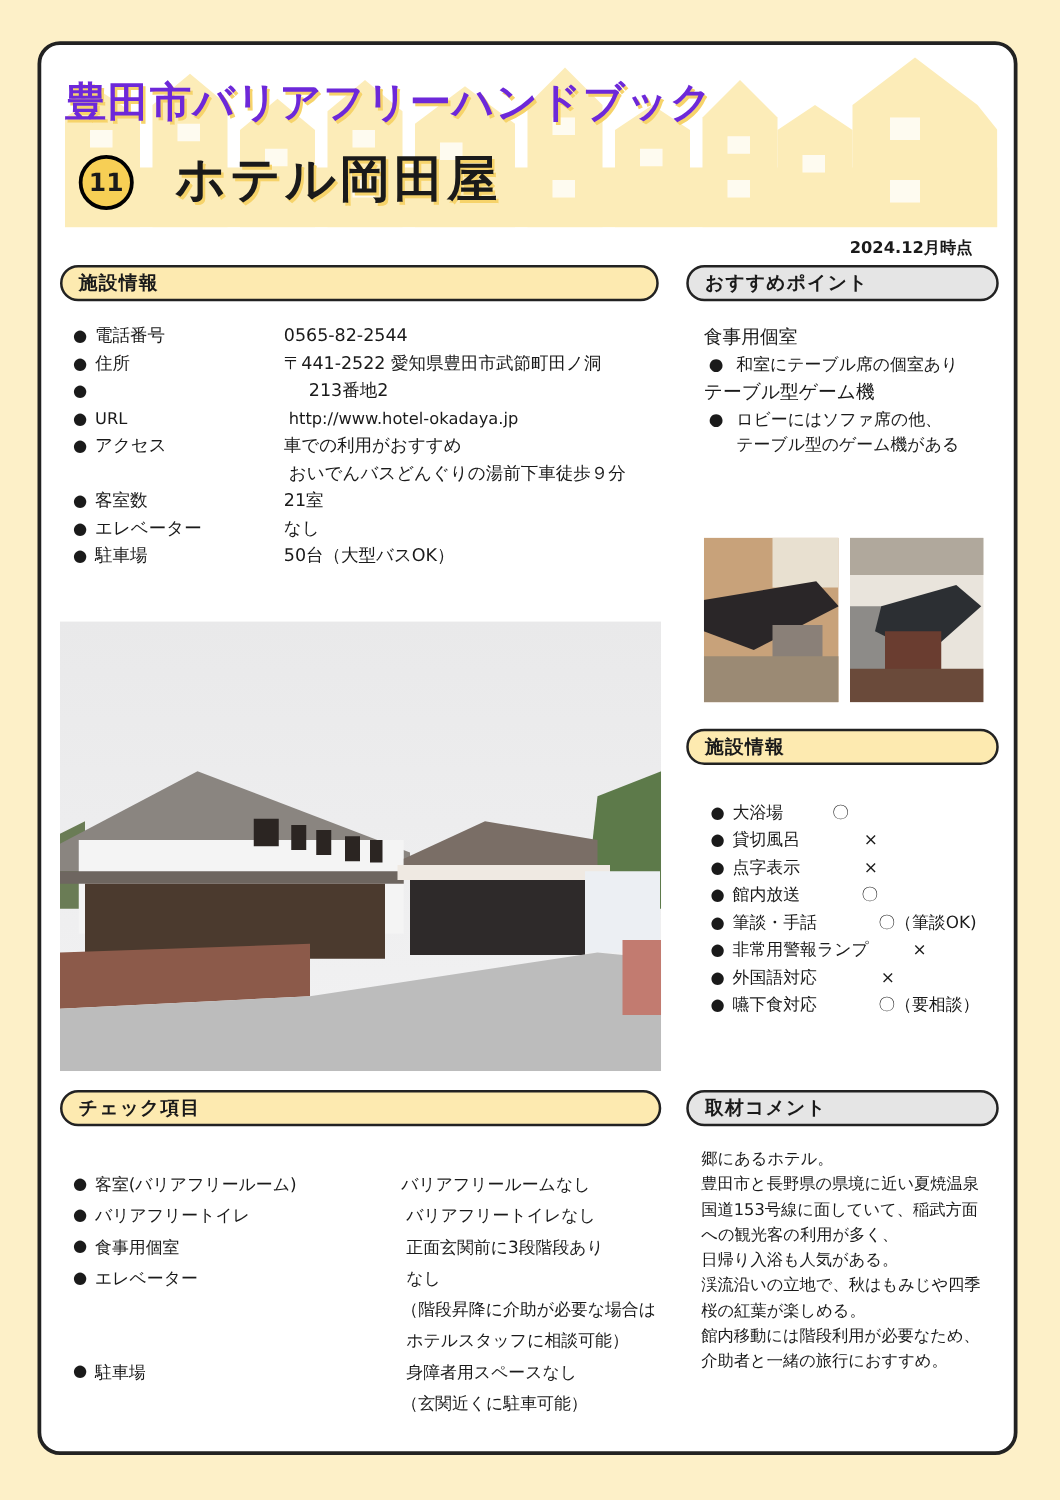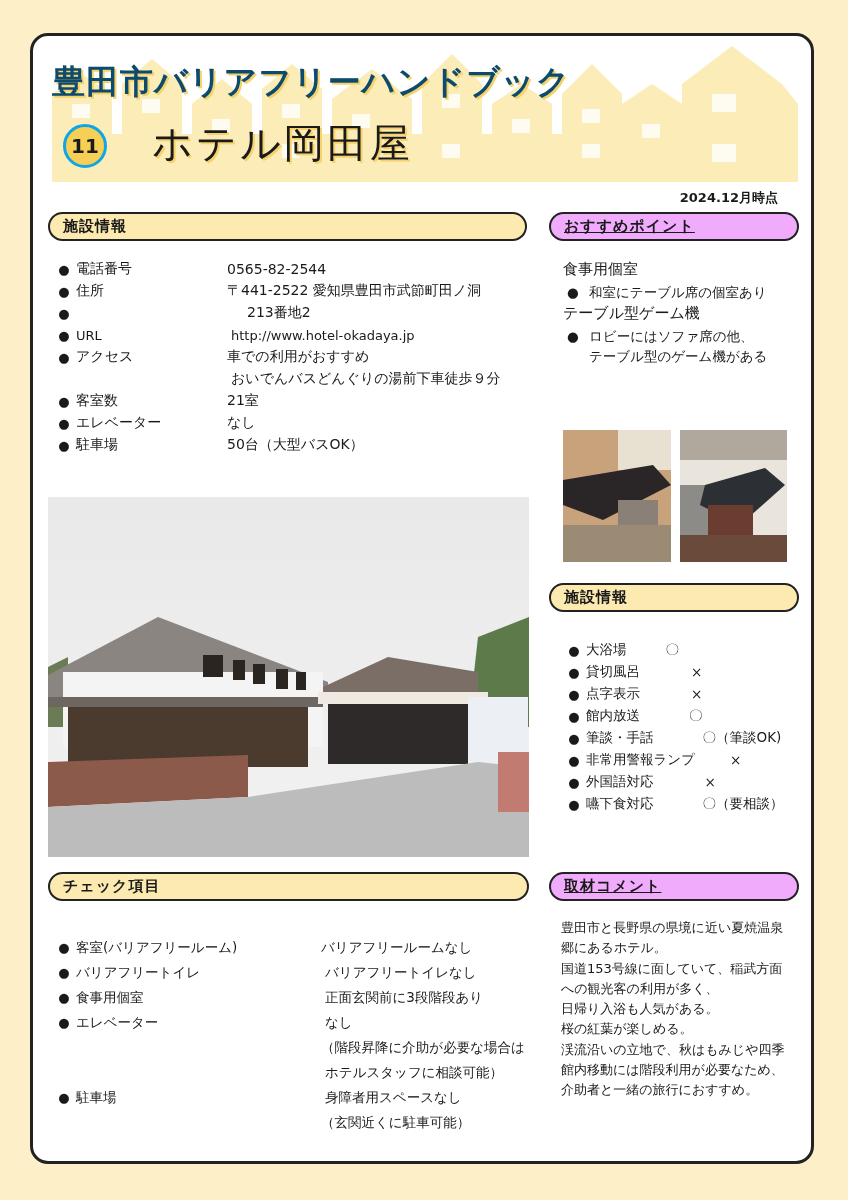--- a/index.html
+++ b/index.html
@@ -1,26 +1,26 @@
 <!DOCTYPE html>
 <html><head>
 <meta charset="utf-8">
 <style>
   html,body{margin:0;padding:0;}
   body{width:848px;height:1200px;background:#fdf0c8;font-family:"DejaVu Sans","Liberation Sans",sans-serif;color:#1a1a1a;position:relative;overflow:hidden;}
   .card{position:absolute;left:30px;top:33px;width:784px;height:1131px;background:#fff;border:3px solid #222;border-radius:18px;box-sizing:border-box;}
   .banner{position:absolute;left:52px;top:44px;width:746px;height:138px;overflow:hidden;}
   .banner svg{position:absolute;left:0;top:0;}
-  .title-main{position:absolute;left:52px;top:60px;font-size:33px;font-weight:bold;letter-spacing:1px;color:#0c4a6e;text-shadow:2px 2px 0 #f6d36a;}
-  .num-circle{position:absolute;left:63px;top:124px;width:44px;height:44px;border-radius:50%;background:#f7cf55;border:3px solid #0ea5e9;box-sizing:border-box;display:flex;align-items:center;justify-content:center;font-size:20px;font-weight:bold;}
-  .title-sub{position:absolute;left:152px;top:116px;font-size:40px;font-weight:normal;letter-spacing:3px;text-shadow:2px 2px 0 #f6d36a;}
+  .title-main{position:absolute;left:52px;top:60px;font-size:33px;font-weight:bold;letter-spacing:1px;color:#6d28d9;text-shadow:2px 2px 0 #f6d36a;}
+  .num-circle{position:absolute;left:63px;top:124px;width:44px;height:44px;border-radius:50%;background:#f7cf55;border:3px solid #000000;box-sizing:border-box;display:flex;align-items:center;justify-content:center;font-size:20px;font-weight:bold;}
+  .title-sub{position:absolute;left:140px;top:116px;font-size:40px;font-weight:bold;letter-spacing:3px;text-shadow:2px 2px 0 #f6d36a;}
   .asof{position:absolute;right:70px;top:189px;font-size:13px;font-weight:bold;}
   .pill{position:absolute;height:29px;border:2.5px solid #222;border-radius:15px;box-sizing:border-box;display:flex;align-items:center;padding-left:13px;font-size:15px;font-weight:bold;letter-spacing:1px;}
   .pill.yellow{background:#fdeab0;}
-  .pill.grey{background:#f0abfc;text-decoration:underline;}
+  .pill.grey{background:#e5e5e5;}
   ul.info{position:absolute;list-style:none;margin:0;padding:0;font-size:14px;}
   ul.info li{display:flex;height:22px;align-items:center;}
   .bullet{width:24px;display:inline-block;text-align:center;font-size:13px;}
   .lbl{display:inline-block;}
   .val{display:inline-block;margin-left:35px;}
   .photo{position:absolute;overflow:hidden;}
   .rec{position:absolute;left:563px;top:258px;font-size:13.5px;}
   .rec .h{font-size:15px;margin:2px 0 3px 0;}
   .rec .b{display:flex;margin-left:4px;line-height:20px;}
   .rec .b span.d{width:22px;}
@@ -284,22 +284,22 @@
       <span class="bullet"></span>
       <span class="lbl" style="width:210px"></span>
       <span class="val">（玄関近くに駐車可能）</span>
     </li>
 </ul>
 
 <div class="pill grey" style="left:549px;top:872px;width:250px;">
   <span>取材コメント</span>
 </div>
 <div class="comment">
+  <div>郷にあるホテル。</div>
   <div>豊田市と長野県の県境に近い夏焼温泉</div>
-  <div>郷にあるホテル。</div>
   <div>国道153号線に面していて、稲武方面</div>
   <div>への観光客の利用が多く、</div>
   <div>日帰り入浴も人気がある。</div>
+  <div>渓流沿いの立地で、秋はもみじや四季</div>
   <div>桜の紅葉が楽しめる。</div>
-  <div>渓流沿いの立地で、秋はもみじや四季</div>
   <div>館内移動には階段利用が必要なため、</div>
   <div>介助者と一緒の旅行におすすめ。</div>
 </div>
 
 </body></html>

